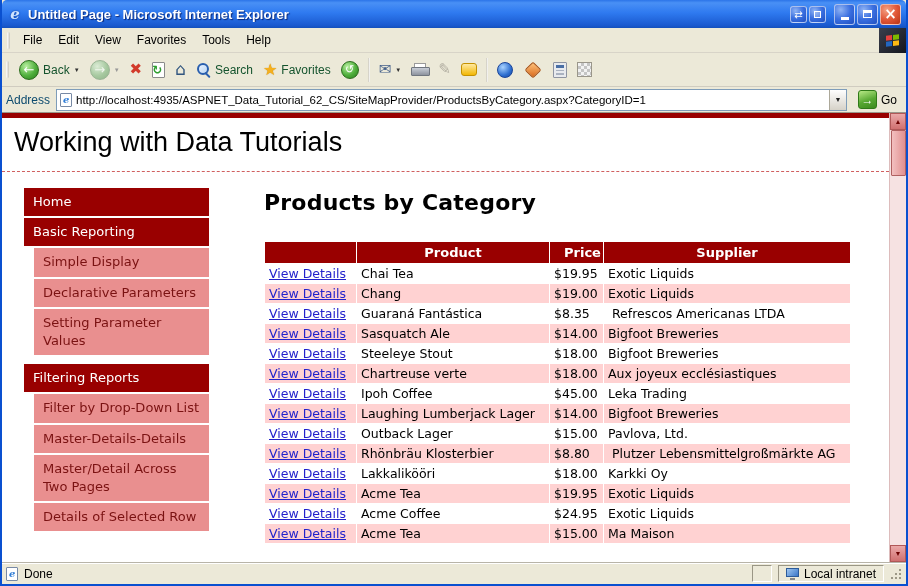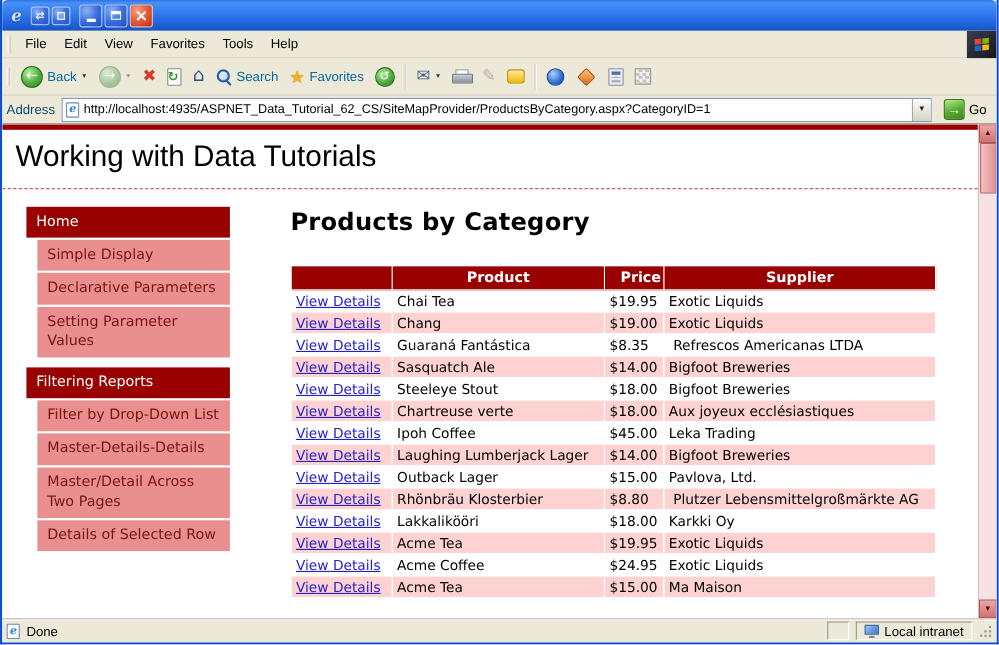--- a/index.html
+++ b/index.html
@@ -43,21 +43,21 @@
                display:flex; align-items:center; justify-content:center; }
   .flag { display:grid; grid-template-columns:6px 6px; grid-template-rows:5px 5px; gap:1px;
           transform:skewY(-6deg); }
   .flag i { display:block; }
   .flag .r{background:#e5413e}.flag .g{background:#7eb900}.flag .b{background:#2366c0}.flag .y{background:#fdb913}
 
   
   .toolbar { height:34px; flex:none; background:#ece9d8; display:flex; align-items:center;
              padding:0 2px; border-bottom:1px solid #d0ccc0; }
   .tb-btn { display:flex; align-items:center; gap:4px; padding:3px 5px; border-radius:3px; cursor:default; }
-  .tb-label { font-size:12px; color:#0369a1; }
+  .tb-label { font-size:12px; color:#14532d; }
   .circle { width:20px; height:20px; border-radius:50%; flex:none; display:flex; align-items:center;
             justify-content:center; color:#fff; font-size:13px; font-family:"DejaVu Sans",sans-serif; }
   .circle.green { background:radial-gradient(circle at 35% 30%,#b9f0a0 0%,#4fae3c 55%,#2c7f1e 100%);
                   border:1px solid #2a6d1c; }
   .circle.dis { background:radial-gradient(circle at 35% 30%,#dcecd6 0%,#a7c9a0 55%,#8fb389 100%);
                 border:1px solid #9bb596; color:#f0f6ee; }
   .circle.sm { width:18px; height:18px; font-size:11px; }
   .chev { font-size:6px; color:#333; }
   .chev.dis { color:#999; }
   .ico-stop { color:#d23a2a; font-size:15px; font-weight:bold; font-family:"DejaVu Sans",sans-serif; line-height:1; }
@@ -169,20 +169,21 @@
                        background:#9c9886;
                        box-shadow:0 -4px #9c9886, 0 -8px #9c9886, -4px 0 #9c9886, -4px -4px #9c9886, -8px 0 #9c9886; }
 </style>
 </head>
 <body>
 
 <div class="window">
 
   <div class="titlebar">
     <span class="title-icon">e</span>
+    <span class="title-text">Untitled Page - Microsoft Internet Explorer</span>
     <span class="win-btns">
       <span class="wbtn blue small">
           <span>⇄</span>
         </span>
       <span class="wbtn blue small gapafter">
           <i class="glyph-sq"></i>
         </span>
       <span class="wbtn blue">
           <i class="glyph-min"></i>
         </span>
@@ -293,20 +294,21 @@
   </div>
 
   <div class="content">
     <div class="page">
       <div class="site-header">
         <span class="site-title">Working with Data Tutorials</span>
       </div>
       <div class="body-row">
         <div class="sidebar">
             <div class="nav1">Home</div>
+            <div class="nav1">Basic Reporting</div>
             <div class="nav2">Simple Display</div>
             <div class="nav2">Declarative Parameters</div>
             <div class="nav2">Setting Parameter Values</div>
             <div class="nav1 nav-gap">Filtering Reports</div>
             <div class="nav2">Filter by Drop-Down List</div>
             <div class="nav2">Master-Details-Details</div>
             <div class="nav2">Master/Detail Across Two Pages</div>
             <div class="nav2">Details of Selected Row</div>
           </div>
         <div class="main">

